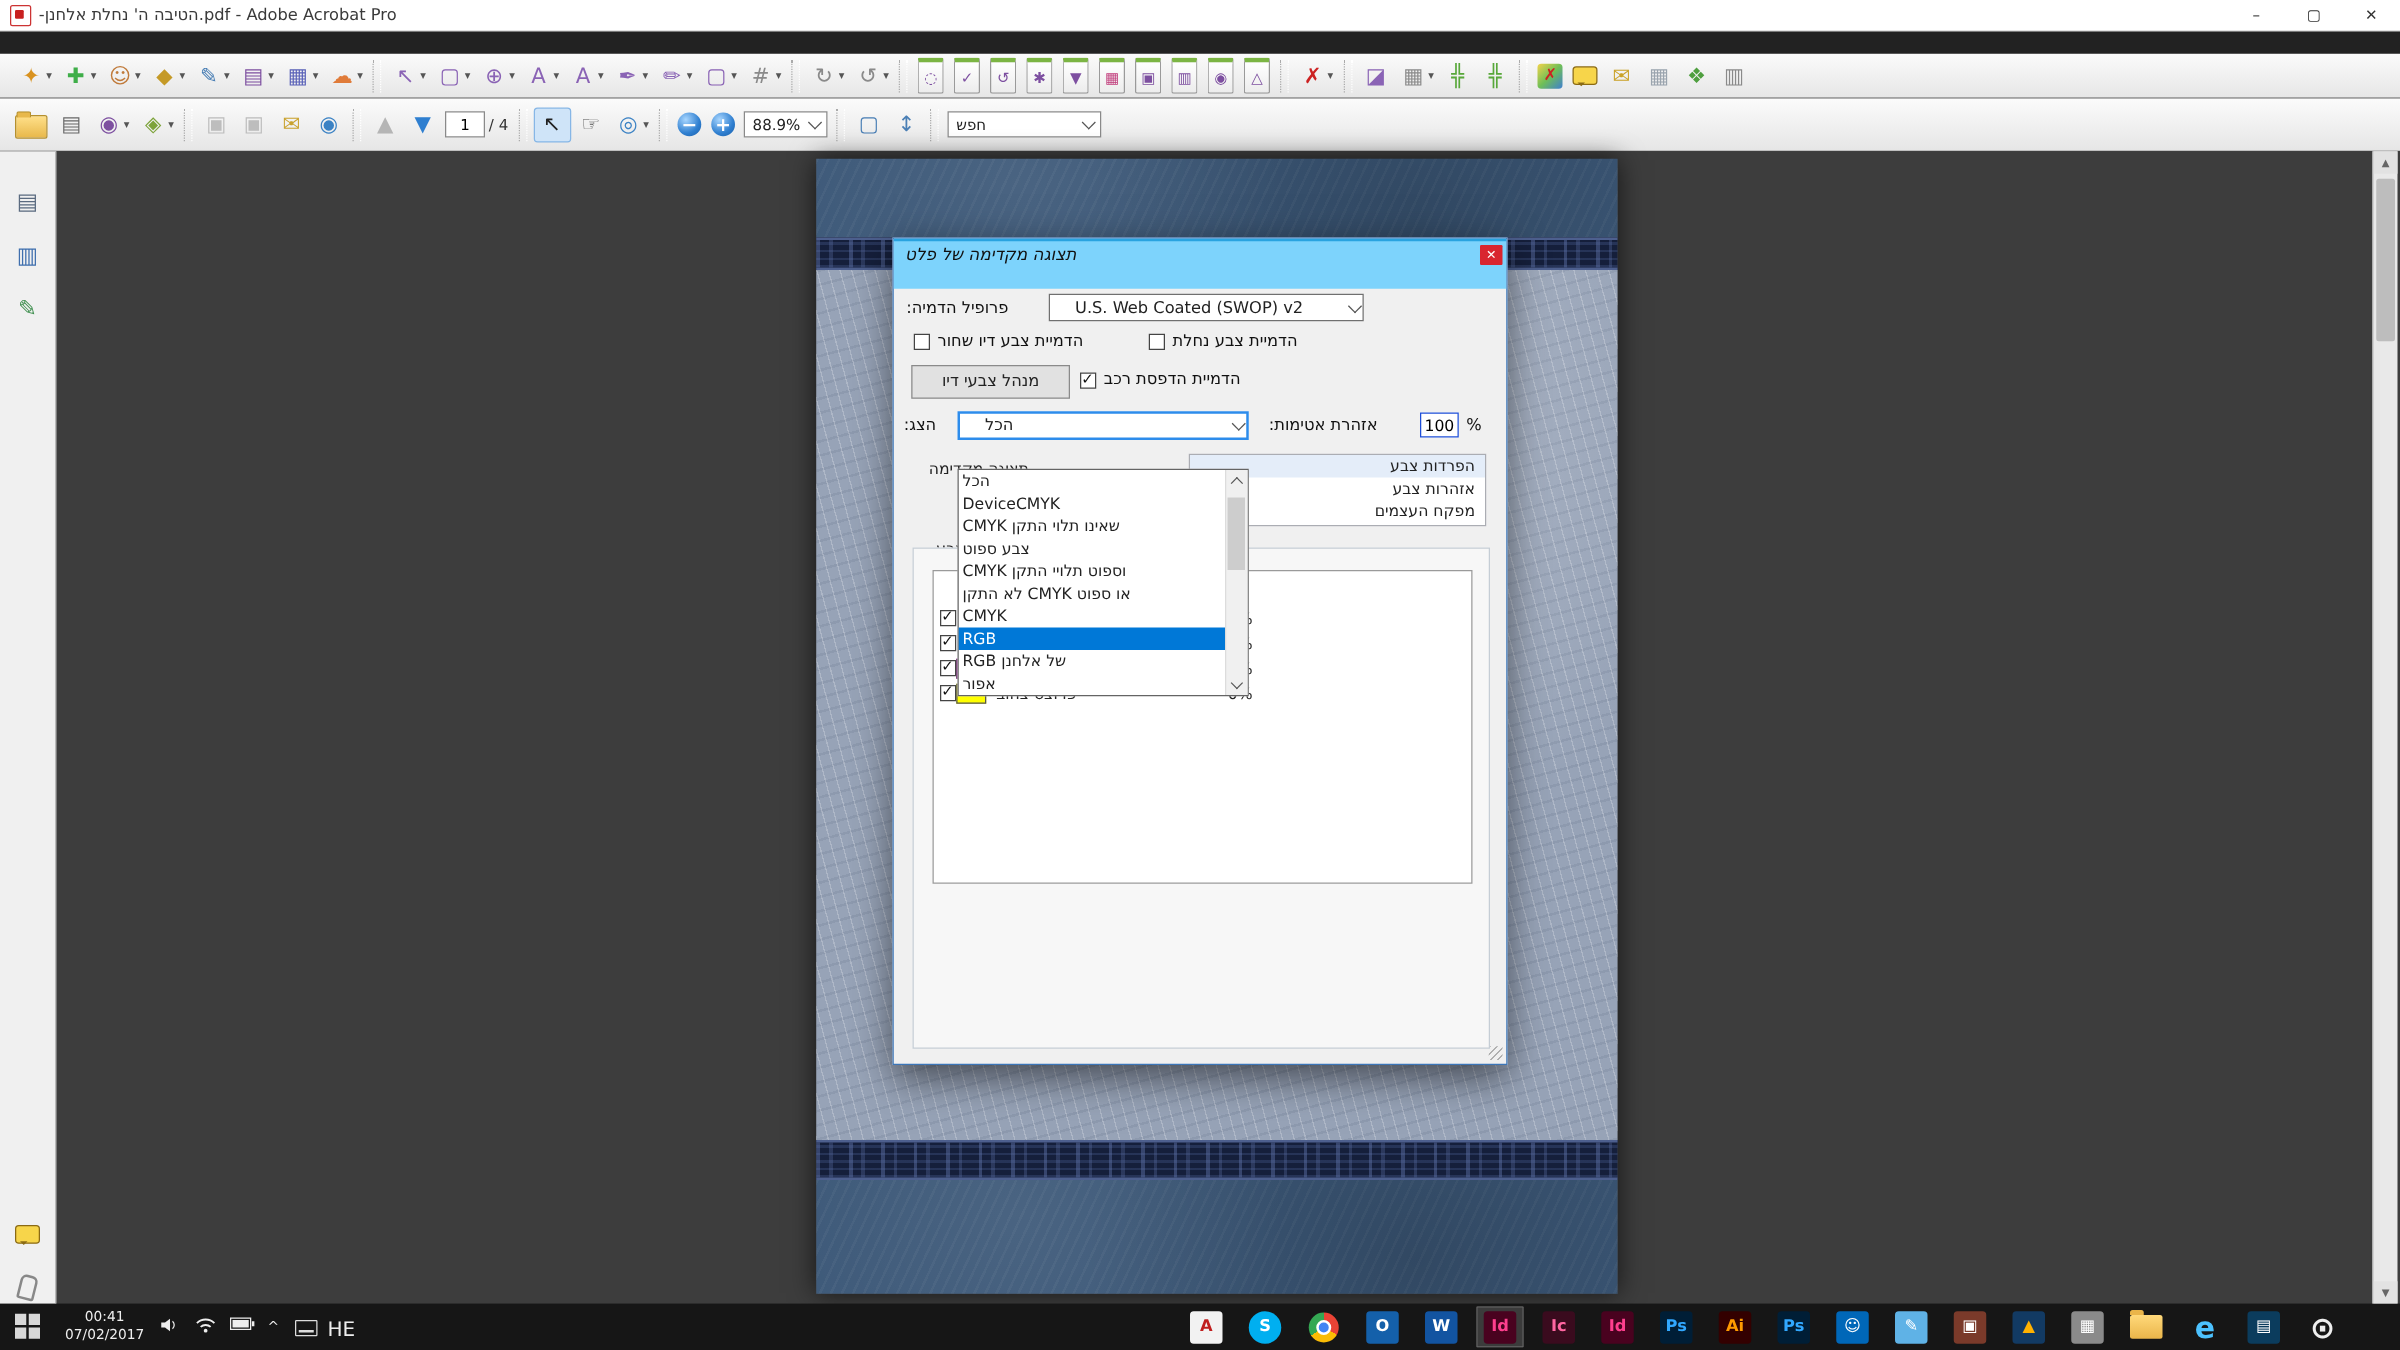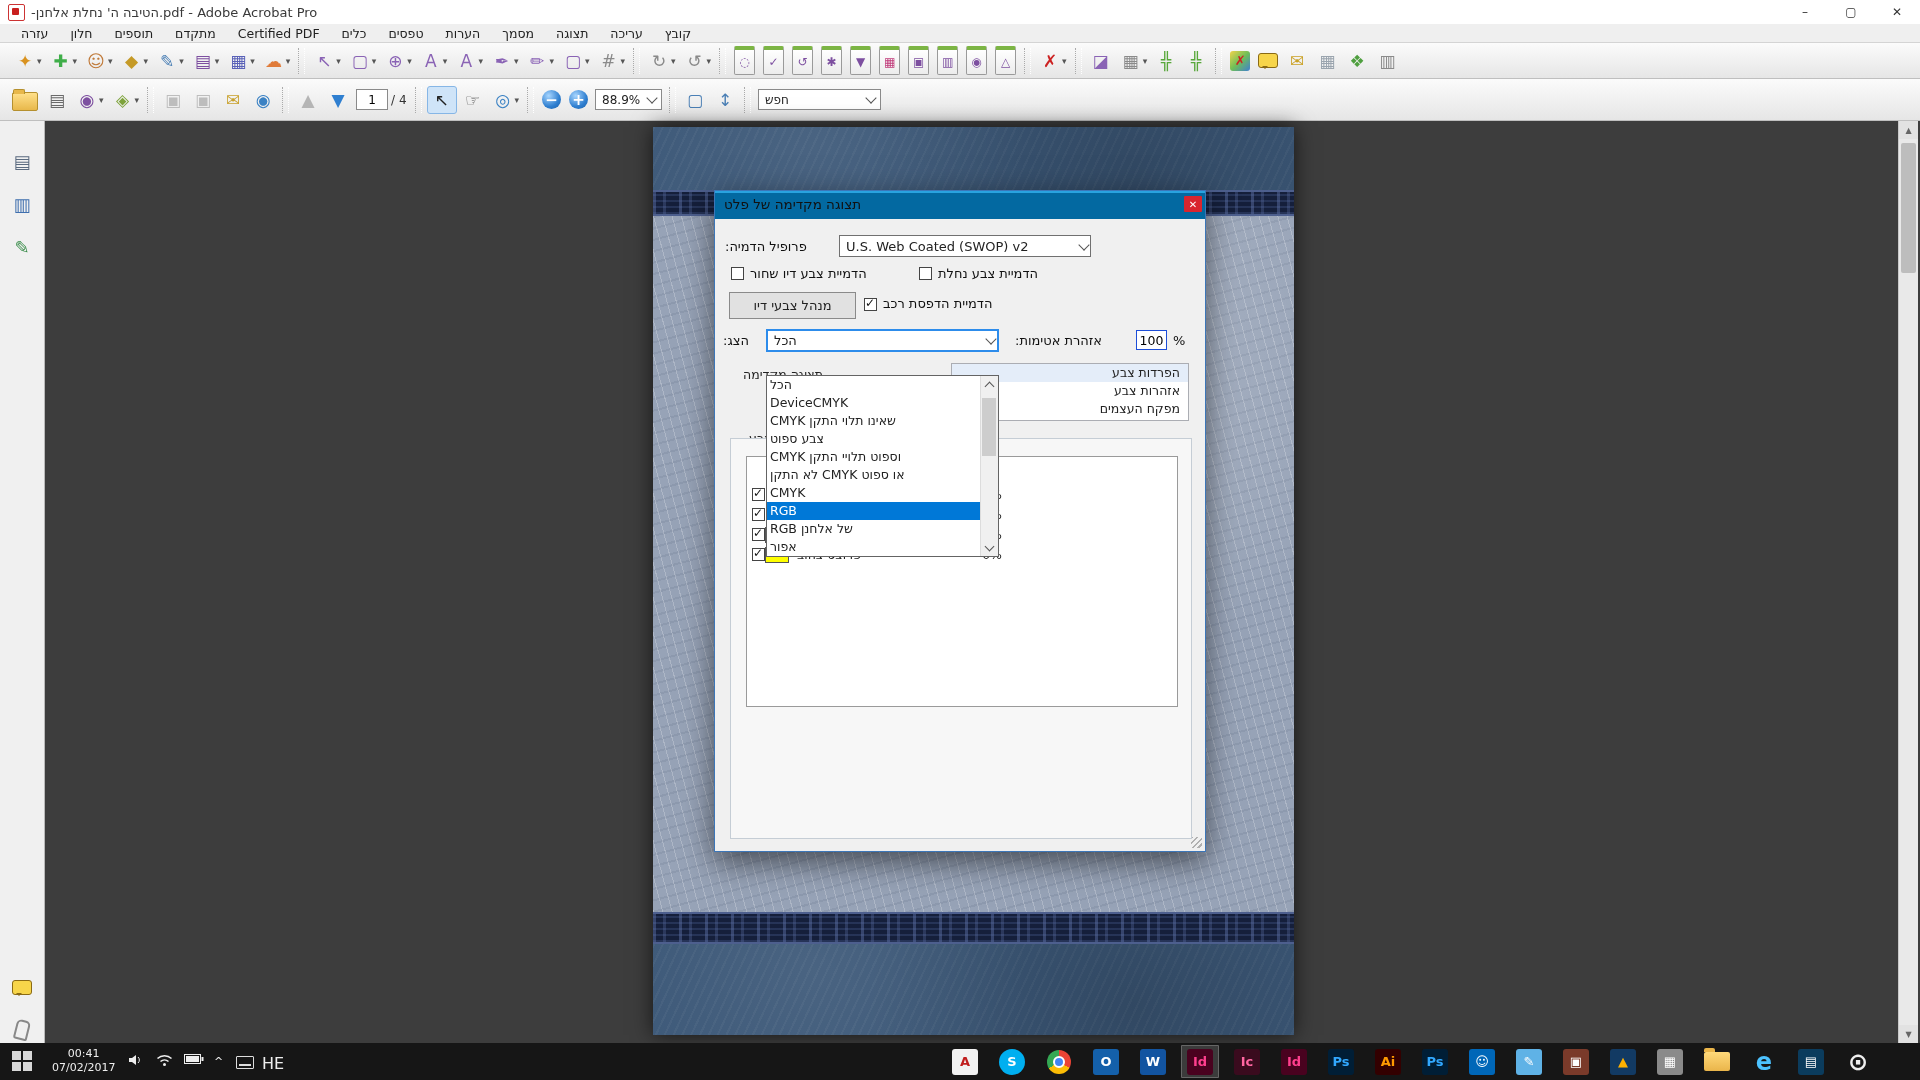--- a/index.html
+++ b/index.html
@@ -78,27 +78,27 @@
       border-top:2px solid #4d5f8e;border-bottom:2px solid #4d5f8e;box-sizing:border-box;}
   .psec{position:absolute;left:0;width:100%;}
   
   #vscroll{position:absolute;right:2px;top:0;width:19px;height:100%;background:#e9e9e9;border-left:1px solid #c9c9c9;}
   .sb-btn{position:absolute;left:0;width:19px;height:18px;display:flex;align-items:center;justify-content:center;
           font-size:8px;color:#666;background:#e2e2e2;}
   #sb-thumb{position:absolute;left:2px;top:22px;width:15px;height:130px;background:#bdbdbd;border-radius:2px;}
   
   #dialog{position:absolute;left:714px;top:190px;width:492px;height:662px;background:#f0f0f0;
           border:1px solid #3c76b8;box-shadow:0 10px 30px rgba(0,0,0,.55);z-index:20;box-sizing:border-box;}
-  #dlg-titlebar{position:absolute;left:0;top:0;width:100%;height:28px;background:#0369a1;border-top:2px solid #29a3e0;box-sizing:border-box;}
+  #dlg-titlebar{position:absolute;left:0;top:0;width:100%;height:40px;background:#7dd3fc;border-top:2px solid #29a3e0;box-sizing:border-box;font-style:italic;}
   #dlg-title{position:absolute;left:9px;top:3px;font-size:13.5px;color:#111;direction:rtl;}
   #dlg-close{position:absolute;right:3px;top:3px;width:18px;height:16px;background:#d9252f;color:#fff;
              font-size:10px;display:flex;align-items:center;justify-content:center;border-radius:1px;}
   .dlbl{position:absolute;direction:rtl;white-space:nowrap;font-size:13px;color:#111;}
   .wcombo{position:absolute;background:#fff;border:1px solid #707070;display:flex;align-items:center;
-          justify-content:space-between;font-size:13px;box-sizing:border-box;padding-left:6px;}
+          justify-content:space-between;font-size:13px;box-sizing:border-box;padding-left:20px;}
   .wcombo.focus{border:2px solid #2d8ceb;}
   .wcb{position:absolute;width:13px;height:13px;background:#fff;border:1px solid #444;box-sizing:border-box;}
   .wcb.checked::after{content:"✓";position:absolute;left:0px;top:-3px;font-size:12px;font-weight:bold;color:#111;}
   .wbtn{position:absolute;background:#e1e1e1;border:1px solid #8a8a8a;display:flex;align-items:center;
         justify-content:center;font-size:13px;direction:rtl;}
   .winput{position:absolute;background:#fff;border:1px solid #1d4ed8;font-size:12.5px;text-align:center;
         font-family:inherit;box-sizing:border-box;}
   #pv-list{position:absolute;left:236px;top:172px;width:238px;height:58px;background:#fff;
         border:1px solid #abadb3;z-index:2;box-sizing:border-box;}
   .pv-item{height:18px;line-height:18px;direction:rtl;padding-right:8px;font-size:12.5px;}
@@ -163,34 +163,20 @@
   <div id="titlebar">
     <div class="pdficon"></div>
     <div id="title-text">-הטיבה ה' נחלת אלחנן.pdf - Adobe Acrobat Pro</div>
     <div id="winbtns">
       <div class="winbtn">–</div>
       <div class="winbtn">▢</div>
       <div class="winbtn">✕</div>
     </div>
   </div>
 
-  <div id="menubar">
-      <div class="menu-item">עזרה</div>
-      <div class="menu-item">חלון</div>
-      <div class="menu-item">תוספים</div>
-      <div class="menu-item">מתקדם</div>
-      <div class="menu-item">Certified PDF</div>
-      <div class="menu-item">כלים</div>
-      <div class="menu-item">טפסים</div>
-      <div class="menu-item">הערות</div>
-      <div class="menu-item">מסמך</div>
-      <div class="menu-item">תצוגה</div>
-      <div class="menu-item">עריכה</div>
-      <div class="menu-item">קובץ</div>
-    </div>
 
   <div id="tb1" class="toolbar">
       <div class="tbi">
         <span class="g" style="color: rgb(217, 146, 31);">✦</span>
         <span class="caret">▾</span>
       </div>
       <div class="tbi">
         <span class="g" style="color: rgb(63, 174, 73);">✚</span>
         <span class="caret">▾</span>
       </div>

